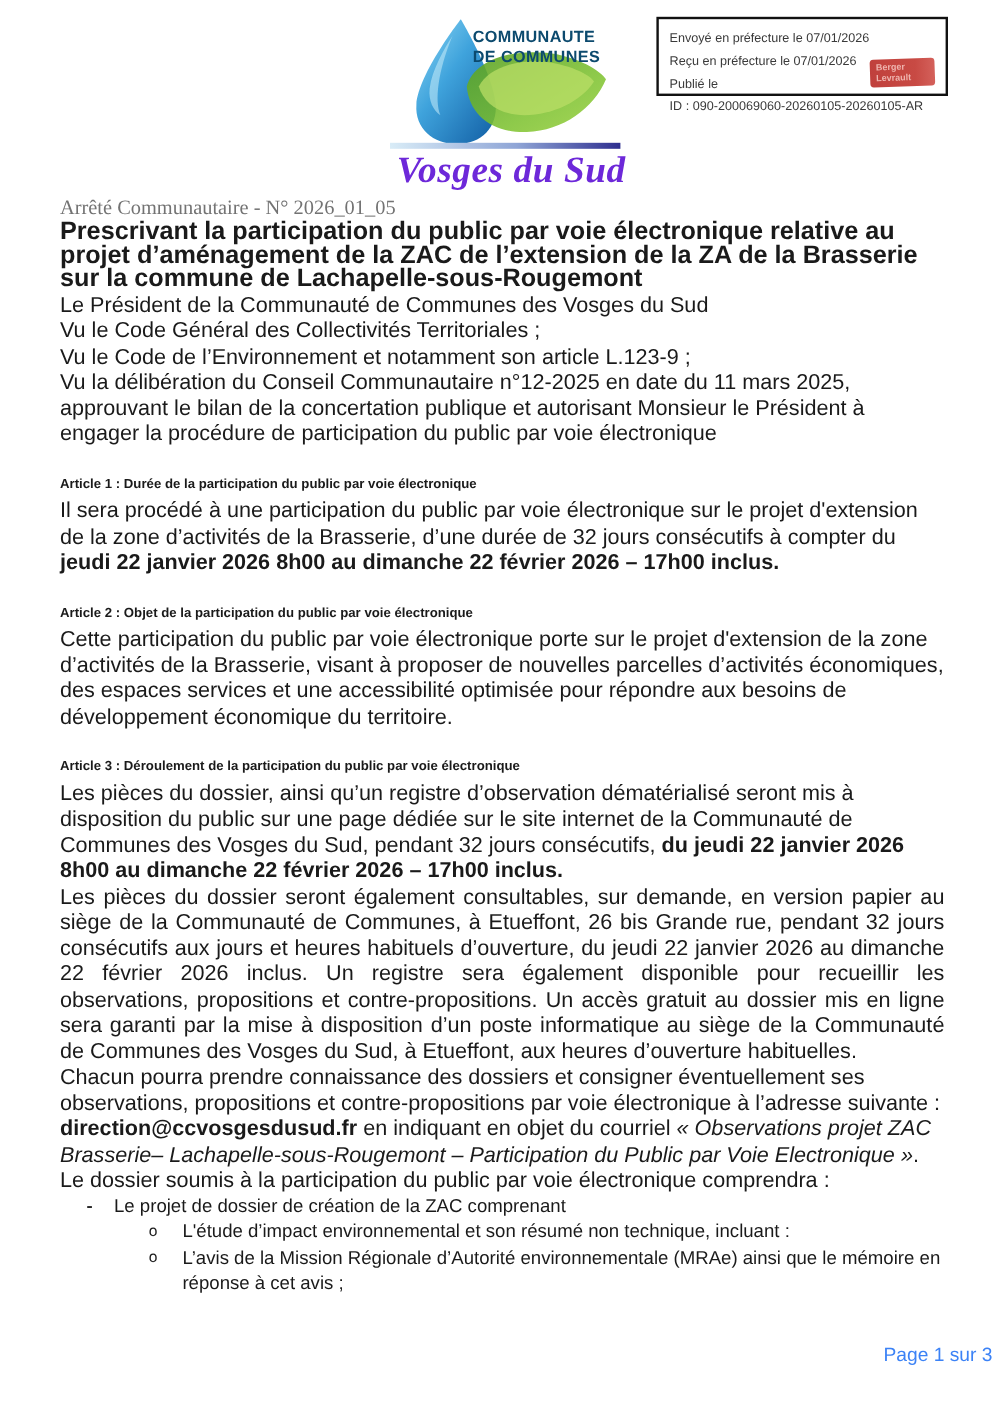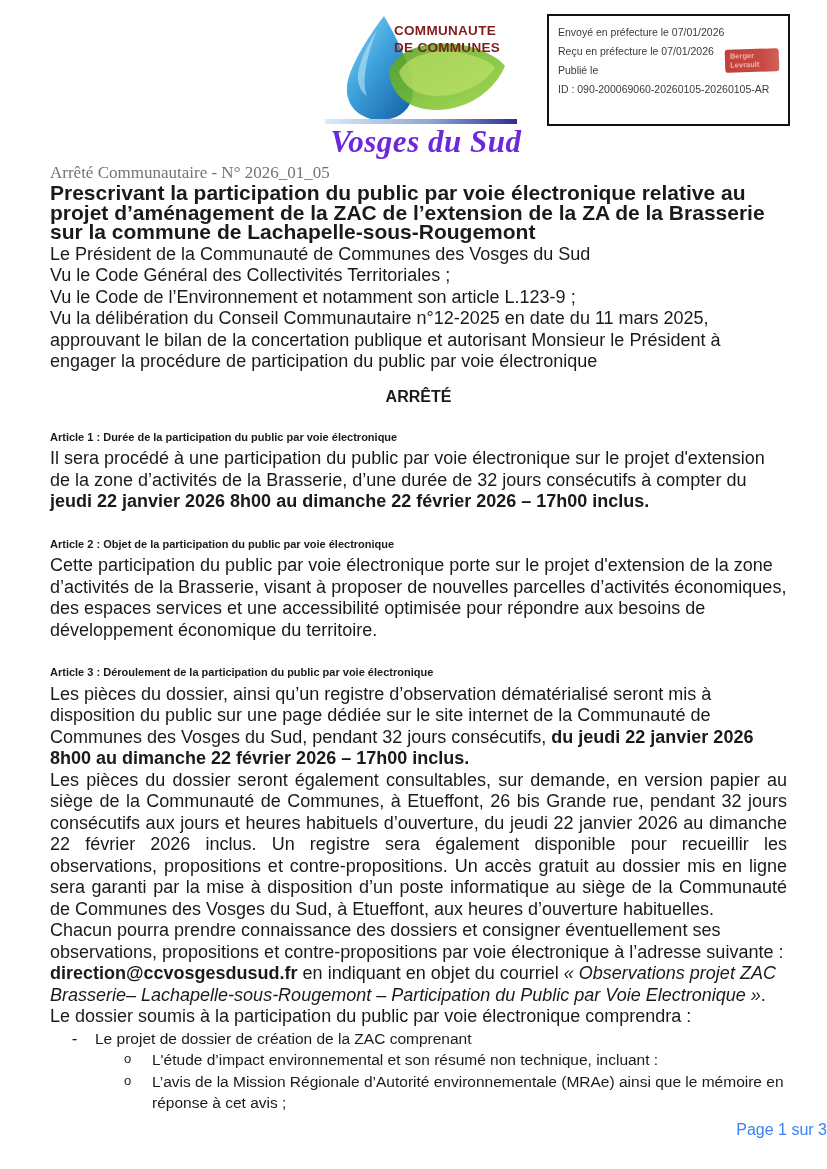--- a/index.html
+++ b/index.html
@@ -8,36 +8,36 @@
     position:relative; width:827px; height:1169px; margin:0 auto;
     background:#ffffff; overflow:hidden;
     font-family:"Liberation Sans", sans-serif; color:#1a1a1a;
   }
 
   
   .logo { position:absolute; left:337px; top:12px; width:178px; height:152px; }
   .logo svg { position:absolute; left:0; top:2px; }
   .org {
     position:absolute; left:57px; top:10px; width:120px;
-    color:#7f1d1d; font-weight:700; font-size:13.5px; line-height:17px;
+    color:#0c4a6e; font-weight:700; font-size:13.5px; line-height:17px;
     letter-spacing:.3px; white-space:nowrap;
   }
   .logo-bar {
     position:absolute; left:-12px; top:107px; width:192px; height:5px;
     background:linear-gradient(to right,#d9ecf7 0%,#8fa5d6 55%,#2e2e8f 100%);
   }
   .script-name {
     position:absolute; left:-8px; top:112px; width:194px; text-align:center;
     font-family:"Liberation Serif", serif; font-style:italic; font-weight:700;
     font-size:31px; color:#6d28d9; letter-spacing:.5px;
   }
 
   
   .stamp {
-    position:absolute; left:547px; top:14px; width:243px; height:112px;
+    position:absolute; left:547px; top:14px; width:243px; height:66px;
     border:2px solid #111; background:#fff; padding:7px 9px 5px 9px;
     font-size:10.5px; color:#3a3a3a; line-height:19px; white-space:nowrap;
   }
   .badge {
     position:absolute; right:9px; top:33px; width:54px; height:23px;
     background:linear-gradient(to right,#c0403c 0%,#c84a44 70%,#d4615b 100%);
     border-radius:3px; transform:rotate(-2deg);
     padding:3px 0 0 5px; line-height:8.5px;
   }
   .badge span { display:block; color:#efb4ae; font-size:7.5px; font-weight:700; }
@@ -113,21 +113,20 @@
 
   <div class="doc">
     <div class="ref">Arrêté Communautaire - N° 2026_01_05</div>
     <div class="title">Prescrivant la participation du public par voie électronique relative au projet d’aménagement de la ZAC de l’extension de la ZA de la Brasserie sur la commune de Lachapelle-sous-Rougemont</div>
 
     <div class="line">Le Président de la Communauté de Communes des Vosges du Sud</div>
     <div class="line">Vu le Code Général des Collectivités Territoriales ;</div>
     <div class="line">Vu le Code de l’Environnement et notamment son article L.123-9 ;</div>
     <div class="line">Vu la délibération du Conseil Communautaire n°12-2025 en date du 11 mars 2025, approuvant le bilan de la concertation publique et autorisant Monsieur le Président à engager la procédure de participation du public par voie électronique</div>
 
-    <div class="decree">ARRÊTÉ</div>
 
     <div class="art-h">Article 1 : Durée de la participation du public par voie électronique</div>
     <div class="para"><span>Il sera procédé à une participation du public par voie électronique sur le projet d'extension de la zone d’activités de la Brasserie, d’une durée de 32 jours consécutifs à compter du </span><span class="b">jeudi 22 janvier 2026 8h00 au dimanche 22 février 2026 – 17h00 inclus.</span></div>
 
     <div class="art-h">Article 2 : Objet de la participation du public par voie électronique</div>
     <div class="para">Cette participation du public par voie électronique porte sur le projet d'extension de la zone d’activités de la Brasserie, visant à proposer de nouvelles parcelles d’activités économiques, des espaces services et une accessibilité optimisée pour répondre aux besoins de développement économique du territoire.</div>
 
     <div class="art-h">Article 3 : Déroulement de la participation du public par voie électronique</div>
     <div class="para"><span>Les pièces du dossier, ainsi qu’un registre d’observation dématérialisé seront mis à disposition du public sur une page dédiée sur le site internet de la Communauté de Communes des Vosges du Sud, pendant 32 jours consécutifs, </span><span class="b">du jeudi 22 janvier 2026 8h00 au dimanche 22 février 2026 – 17h00 inclus.</span></div>
     <div class="para just">Les pièces du dossier seront également consultables, sur demande, en version papier au siège de la Communauté de Communes, à Etueffont, 26 bis Grande rue, pendant 32 jours consécutifs aux jours et heures habituels d’ouverture, du jeudi 22 janvier 2026 au dimanche 22 février 2026 inclus. Un registre sera également disponible pour recueillir les observations, propositions et contre-propositions. Un accès gratuit au dossier mis en ligne sera garanti par la mise à disposition d’un poste informatique au siège de la Communauté de Communes des Vosges du Sud, à Etueffont, aux heures d’ouverture habituelles.</div>

